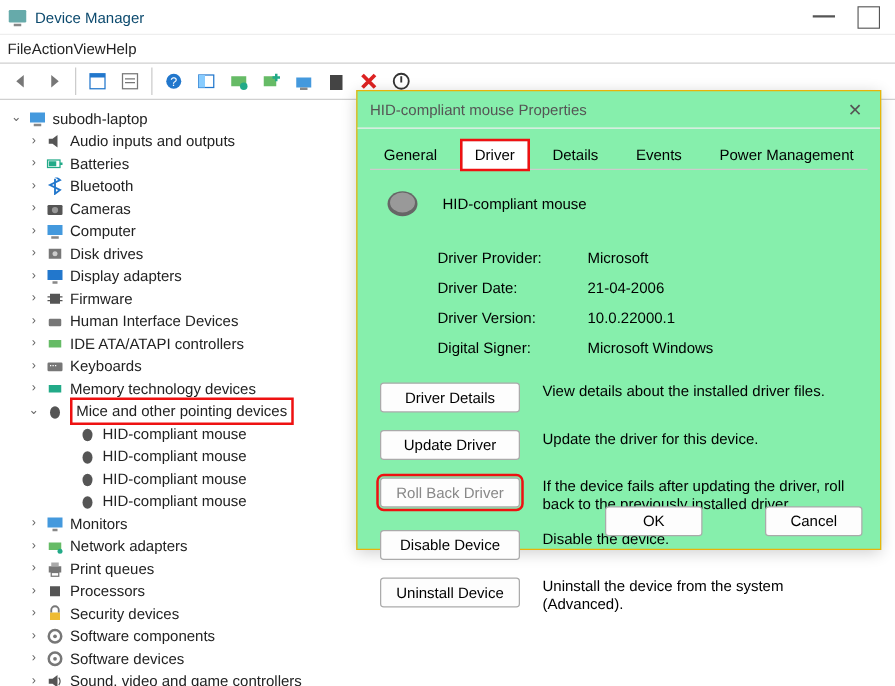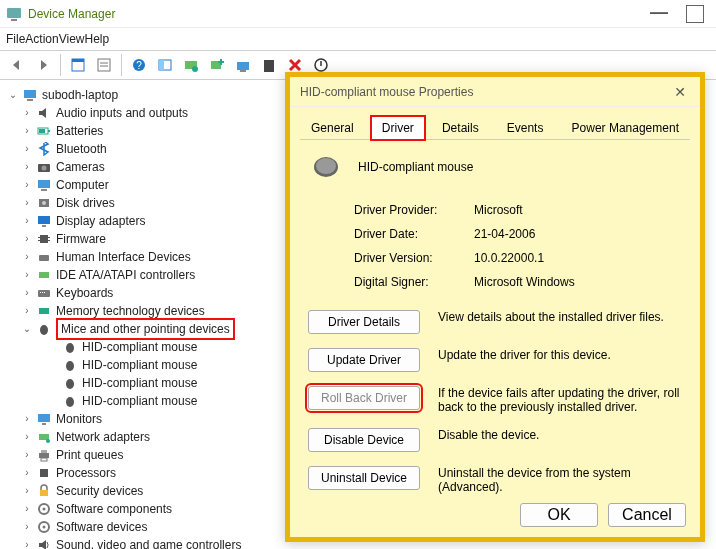--- a/index.html
+++ b/index.html
@@ -1,21 +1,21 @@
 <!DOCTYPE html>
 <html><head>
 <meta charset="utf-8">
 <style>
 * { box-sizing: border-box; margin: 0; padding: 0; font-family: "Segoe UI", Tahoma, sans-serif; }
 body { width: 716px; height: 549px; background: #fff; font-size: 12px; overflow: hidden; position: relative; }
 
 
 .titlebar { height: 28px; display: flex; align-items: center; padding: 0 6px; border-bottom: 1px solid #eee; }
 .titlebar .app-icon { width: 16px; height: 16px; margin-right: 6px; }
-.titlebar .title { flex: 1; font-size: 12px; color: #4d7c0f; }
+.titlebar .title { flex: 1; font-size: 12px; color: #0c4a6e; }
 .titlebar .win-controls { display: flex; gap: 18px; padding-right: 6px; }
 .win-btn { width: 18px; height: 18px; display:flex; align-items:center; justify-content:center; color:#555; }
 
 
 .menubar { height: 22px; display: flex; align-items: center; padding: 0 6px; color:#222; }
 .menubar span { cursor: default; }
 
 
 .toolbar { height: 30px; border-top:1px solid #d0d0d0; border-bottom:1px solid #d0d0d0; display:flex; align-items:center; padding: 0 6px; gap: 4px; }
 .tool { width: 22px; height:22px; display:flex; align-items:center; justify-content:center; border:1px solid transparent; }
@@ -26,21 +26,21 @@
 .tree { padding: 6px 0 0 6px; line-height: 18px; color:#222; }
 .node { display:flex; align-items:center; height:18px; white-space:nowrap; }
 .node .twist { width:14px; text-align:center; color:#666; font-size:10px; user-select:none; }
 .node .icon { width:16px; height:16px; margin: 0 4px 0 2px; display:flex; align-items:center; justify-content:center; }
 .node .icon svg { width:14px; height:14px; }
 .lvl1 { padding-left: 14px; }
 .lvl2 { padding-left: 40px; }
 .highlight-red { border: 2px solid #e11; padding:0 3px; }
 
 
-.dialog { position:absolute; left:285px; top:72px; width:420px; height:470px; background:#fef9c3; border:5px solid #eab308; box-shadow: 0 2px 12px rgba(0,0,0,0.2); font-size:12px; }
+.dialog { position:absolute; left:285px; top:72px; width:420px; height:368px; background:#86efac; border:1px solid #eab308; box-shadow: 0 2px 12px rgba(0,0,0,0.2); font-size:12px; }
 .dlg-title { height:30px; display:flex; align-items:center; padding:0 10px; color:#555; border-bottom:1px solid #eee; }
 .dlg-title .flex { flex:1; }
 .dlg-close { width:20px; text-align:center; color:#555; font-size:14px; }
 
 
 .tabs { display:flex; margin: 8px 10px 0 10px; border-bottom:1px solid #ccc;justify-content:space-between; }
 .tab { padding: 4px 10px 5px 10px; border:1px solid transparent; border-bottom:none; position:relative; top:1px; cursor:default; }
 .tab.active { border-color:#ccc; background:#fff; }
 .tab.redbox { outline:2px solid #e11; outline-offset:-1px; }
 
@@ -55,21 +55,21 @@
 
 
 .actions { margin-top:16px; }
 .arow { display:flex; align-items:flex-start; gap:18px; margin-bottom:14px; }
 .arow button { width:112px; height:24px; background:#fdfdfd; border:1px solid #aaa; border-radius:3px; font-size:12px; cursor:pointer; }
 .arow button.redbox { outline:2px solid #e11; outline-offset:1px; color:#888; }
 .arow .desc { flex:1; line-height:14px; }
 
 
 .dlg-buttons { position:absolute; bottom:10px; right:14px; display:flex; gap:10px; }
-.dlg-buttons button { width:78px; height:24px; background:#fdfdfd; border:1px solid #aaa; border-radius:3px; font-size:16px; cursor:pointer; } .ic-gray{ fill:#777; }
+.dlg-buttons button { width:78px; height:24px; background:#fdfdfd; border:1px solid #aaa; border-radius:3px; font-size:12px; cursor:pointer;margin-left:40px; } .ic-gray{ fill:#777; }
 </style>
 </head>
 <body>
 
 <div class="titlebar">
   <span class="app-icon">
     <svg viewBox="0 0 16 16">
         <rect x="1" y="2" width="14" height="10" rx="1" fill="#6aa"></rect>
         <rect x="5" y="13" width="6" height="2" fill="#888"></rect>
       </svg>

